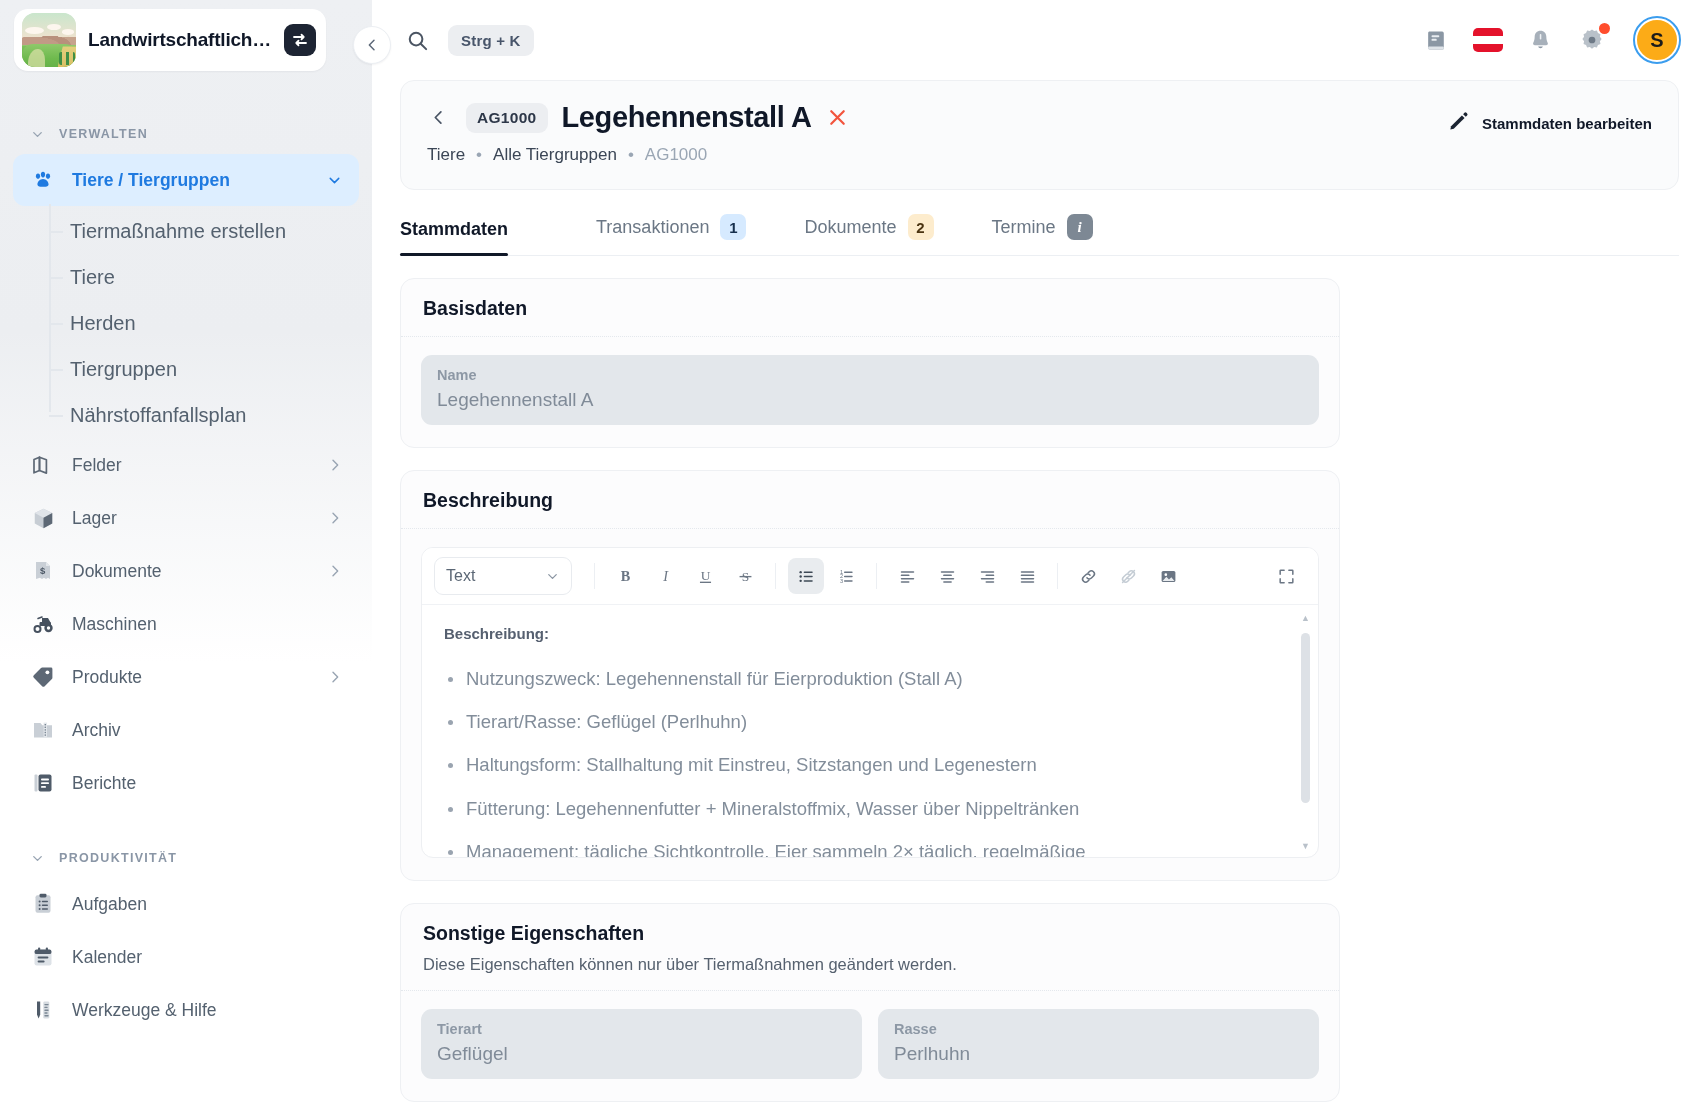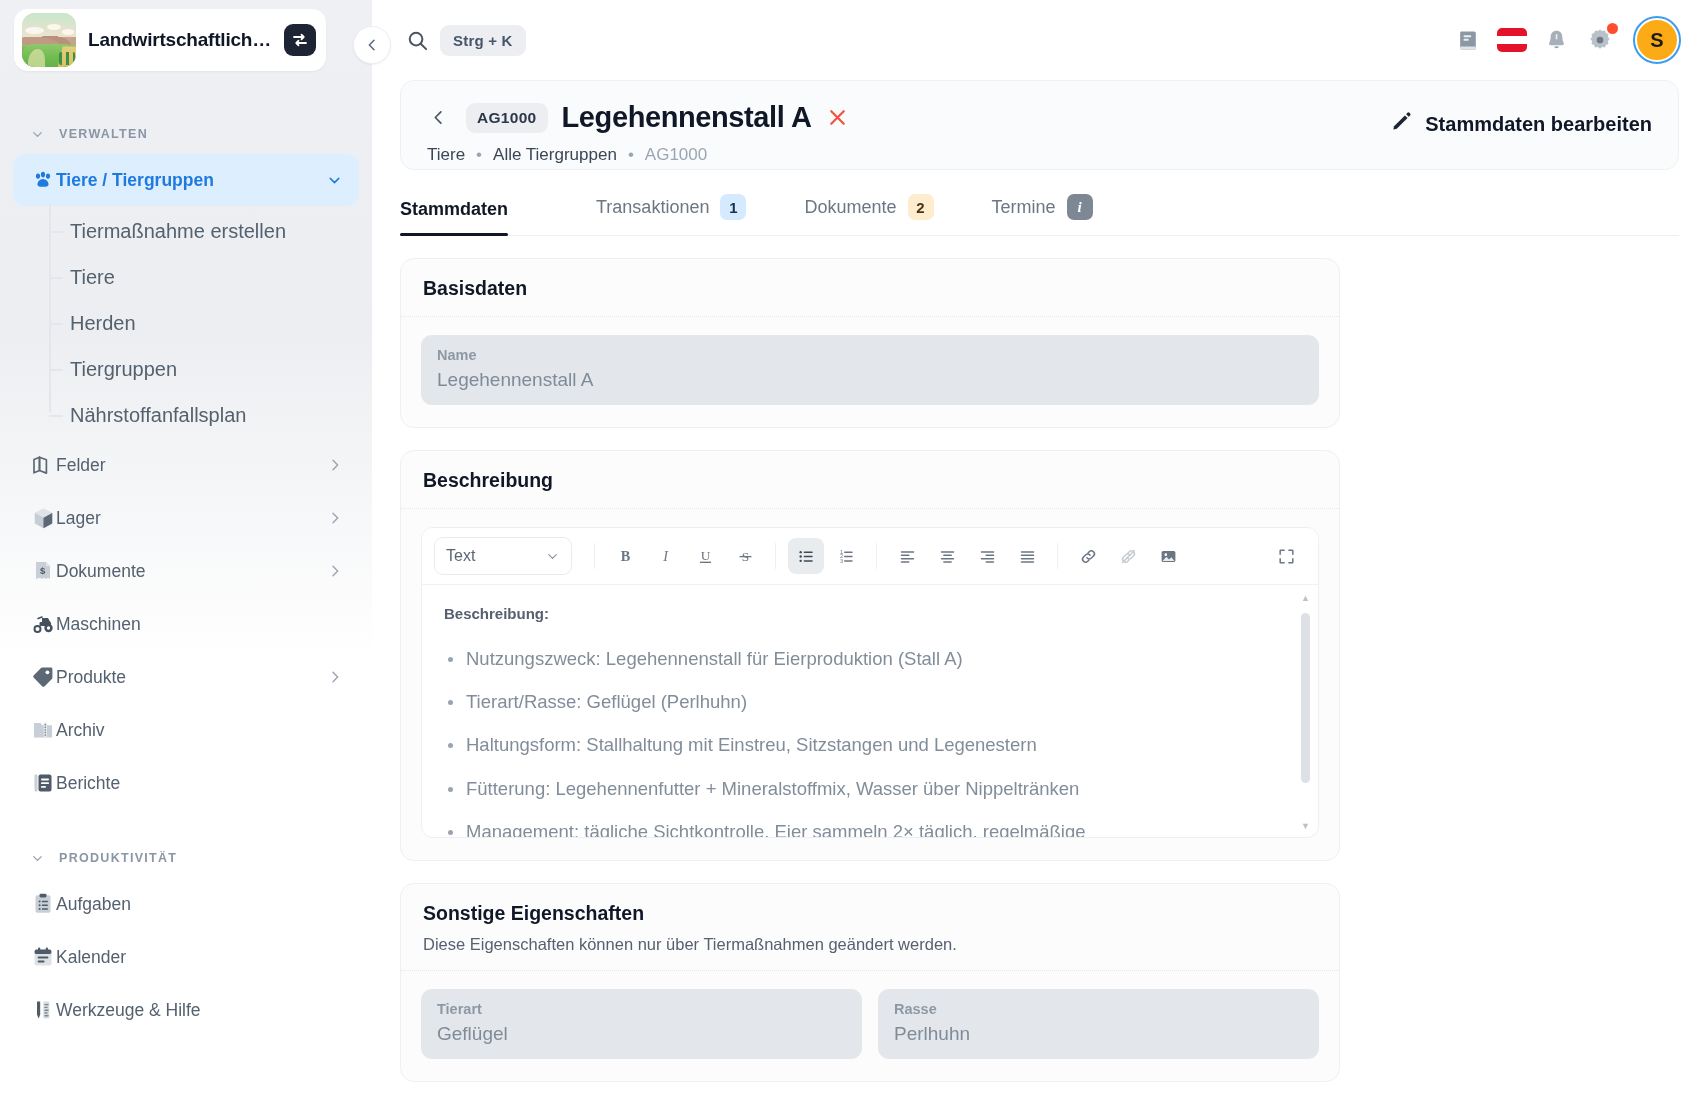--- a/index.html
+++ b/index.html
@@ -78,21 +78,21 @@
     display:flex; align-items:center; gap:14px;
     padding: 0 0 0 30px; height: 38px; margin-top: 44px;
   }
   .sb-group-head.second { margin-top: 30px; }
   .sb-group-head .lbl {
     font-size: 12.5px; font-weight:700; letter-spacing:1.3px; color:#8a96a6;
   }
   .sb-item {
     display:flex; align-items:center; height: 52px;
     margin: 1px 13px; padding: 0 16px 0 17px; border-radius: 12px;
-    color:#4d5a6b; font-size: 17.5px;
+    gap: 16px; color:#4d5a6b; font-size: 17.5px;
   }
   .sb-item.active { background:#ddeeff; color:#1f7ae0; }
   .sb-item.active .sb-label { color:#1f7ae0; font-weight:600; }
   .sb-ico { width:26px; height:26px; flex:0 0 26px; display:flex; align-items:center; justify-content:center;}
   .sb-label { flex:1; color:#54616f; }
   .sb-chev { color:#98a4b2; display:flex; align-items:center;}
   .sub-wrap { position:relative; padding-left: 52px; margin-top: 2px; }
   .sub-wrap:before {
     content:""; position:absolute; left:49px; top:-4px; bottom:26px;
     width:1.5px; background:#e3e7ec;
@@ -105,21 +105,21 @@
     content:""; position:absolute; left:-3px; top:50%;
     width:14px; height:1.5px; background:#e3e7ec;
   }
   .sb-sub.last:before {
     width:14px; height:1.5px;
   }
 
   
   .main { flex:1; height:1103px; background:#ffffff; display:flex; flex-direction:column; min-width:0; }
   .topbar {
-    height: 80px; display:flex; align-items:center; padding: 0 26px 0 28px; gap: 6px;
+    height: 80px; display:flex; align-items:center; padding: 0 26px 0 28px; gap: 14px;
     flex: 0 0 80px;
   }
   .search-ico { width:34px; height:34px; display:flex; align-items:center; justify-content:center; }
   .kbd {
     background:#eceef1; color:#48556a; font-size:15px; font-weight:700;
     padding: 7px 13px; border-radius:9px; letter-spacing:.2px;
   }
   .top-spacer { flex:1; }
   .top-ico { width:38px; height:38px; display:flex; align-items:center; justify-content:center; position:relative;}
   .flag-at { width:30px; height:24px; border-radius:5px; overflow:hidden; display:flex; flex-direction:column;}
@@ -134,38 +134,38 @@
     width: 44px; height:44px; border-radius:50%; background:#fcab17;
     color:#1b1b1b; font-size:20px; font-weight:600;
     display:flex; align-items:center; justify-content:center;
     border: 2.5px solid #fff; outline: 2px solid #3b9dee; margin-left:10px;
   }
 
   .content { flex:1; overflow:hidden; padding: 0 26px 0 28px; }
 
   .page-card {
     background:#fafbfc; border:1px solid #eef0f3; border-radius: 14px;
-    padding: 20px 24px 4px 24px; display:flex; align-items:flex-start;
+    padding: 20px 24px 24px 24px; display:flex; align-items:flex-start;
   }
   .page-card-left { flex:1; min-width:0; }
   .title-row { display:flex; align-items:center; gap: 14px; }
   .back-chev { color:#4a5565; display:flex; align-items:center; padding: 2px 4px;}
   .code-pill {
     background:#eceef1; color:#2d3748; font-size:15.5px; font-weight:700;
     padding: 6px 11px; border-radius:9px; letter-spacing:.3px;
   }
   .page-title { font-size: 29px; font-weight: 700; color:#101828; letter-spacing:-.4px; }
   .close-x { color:#f2543d; display:flex; align-items:center; }
   .breadcrumb { display:flex; align-items:center; gap:11px; margin-top: 11px; padding-left: 2px; font-size:17px; }
   .bc-link { color:#3b4656; }
   .bc-sep { color:#9aa6b4; font-size:17px; }
   .bc-cur { color:#9aa6b4; }
   .edit-btn {
     display:flex; align-items:center; gap:13px; color:#101828;
-    font-size:20px; font-weight:700; padding: 6px 2px; margin-top: 4px;
+    font-size:15px; font-weight:700; padding: 6px 2px; margin-top: 4px;
     white-space:nowrap;
   }
 
   .tabs { display:flex; align-items:flex-end; gap: 0; border-bottom:1px solid #eceff3; margin-top: 24px; }
   .tab {
     display:flex; align-items:center; gap:11px; padding: 0 28px 15px 0;
     margin-right: 30px; font-size: 18px; color:#6b7785; position:relative;
   }
   .tab:first-child { padding-right: 0; margin-right: 88px; }
   .tab.active { color:#101828; font-weight:700; }

